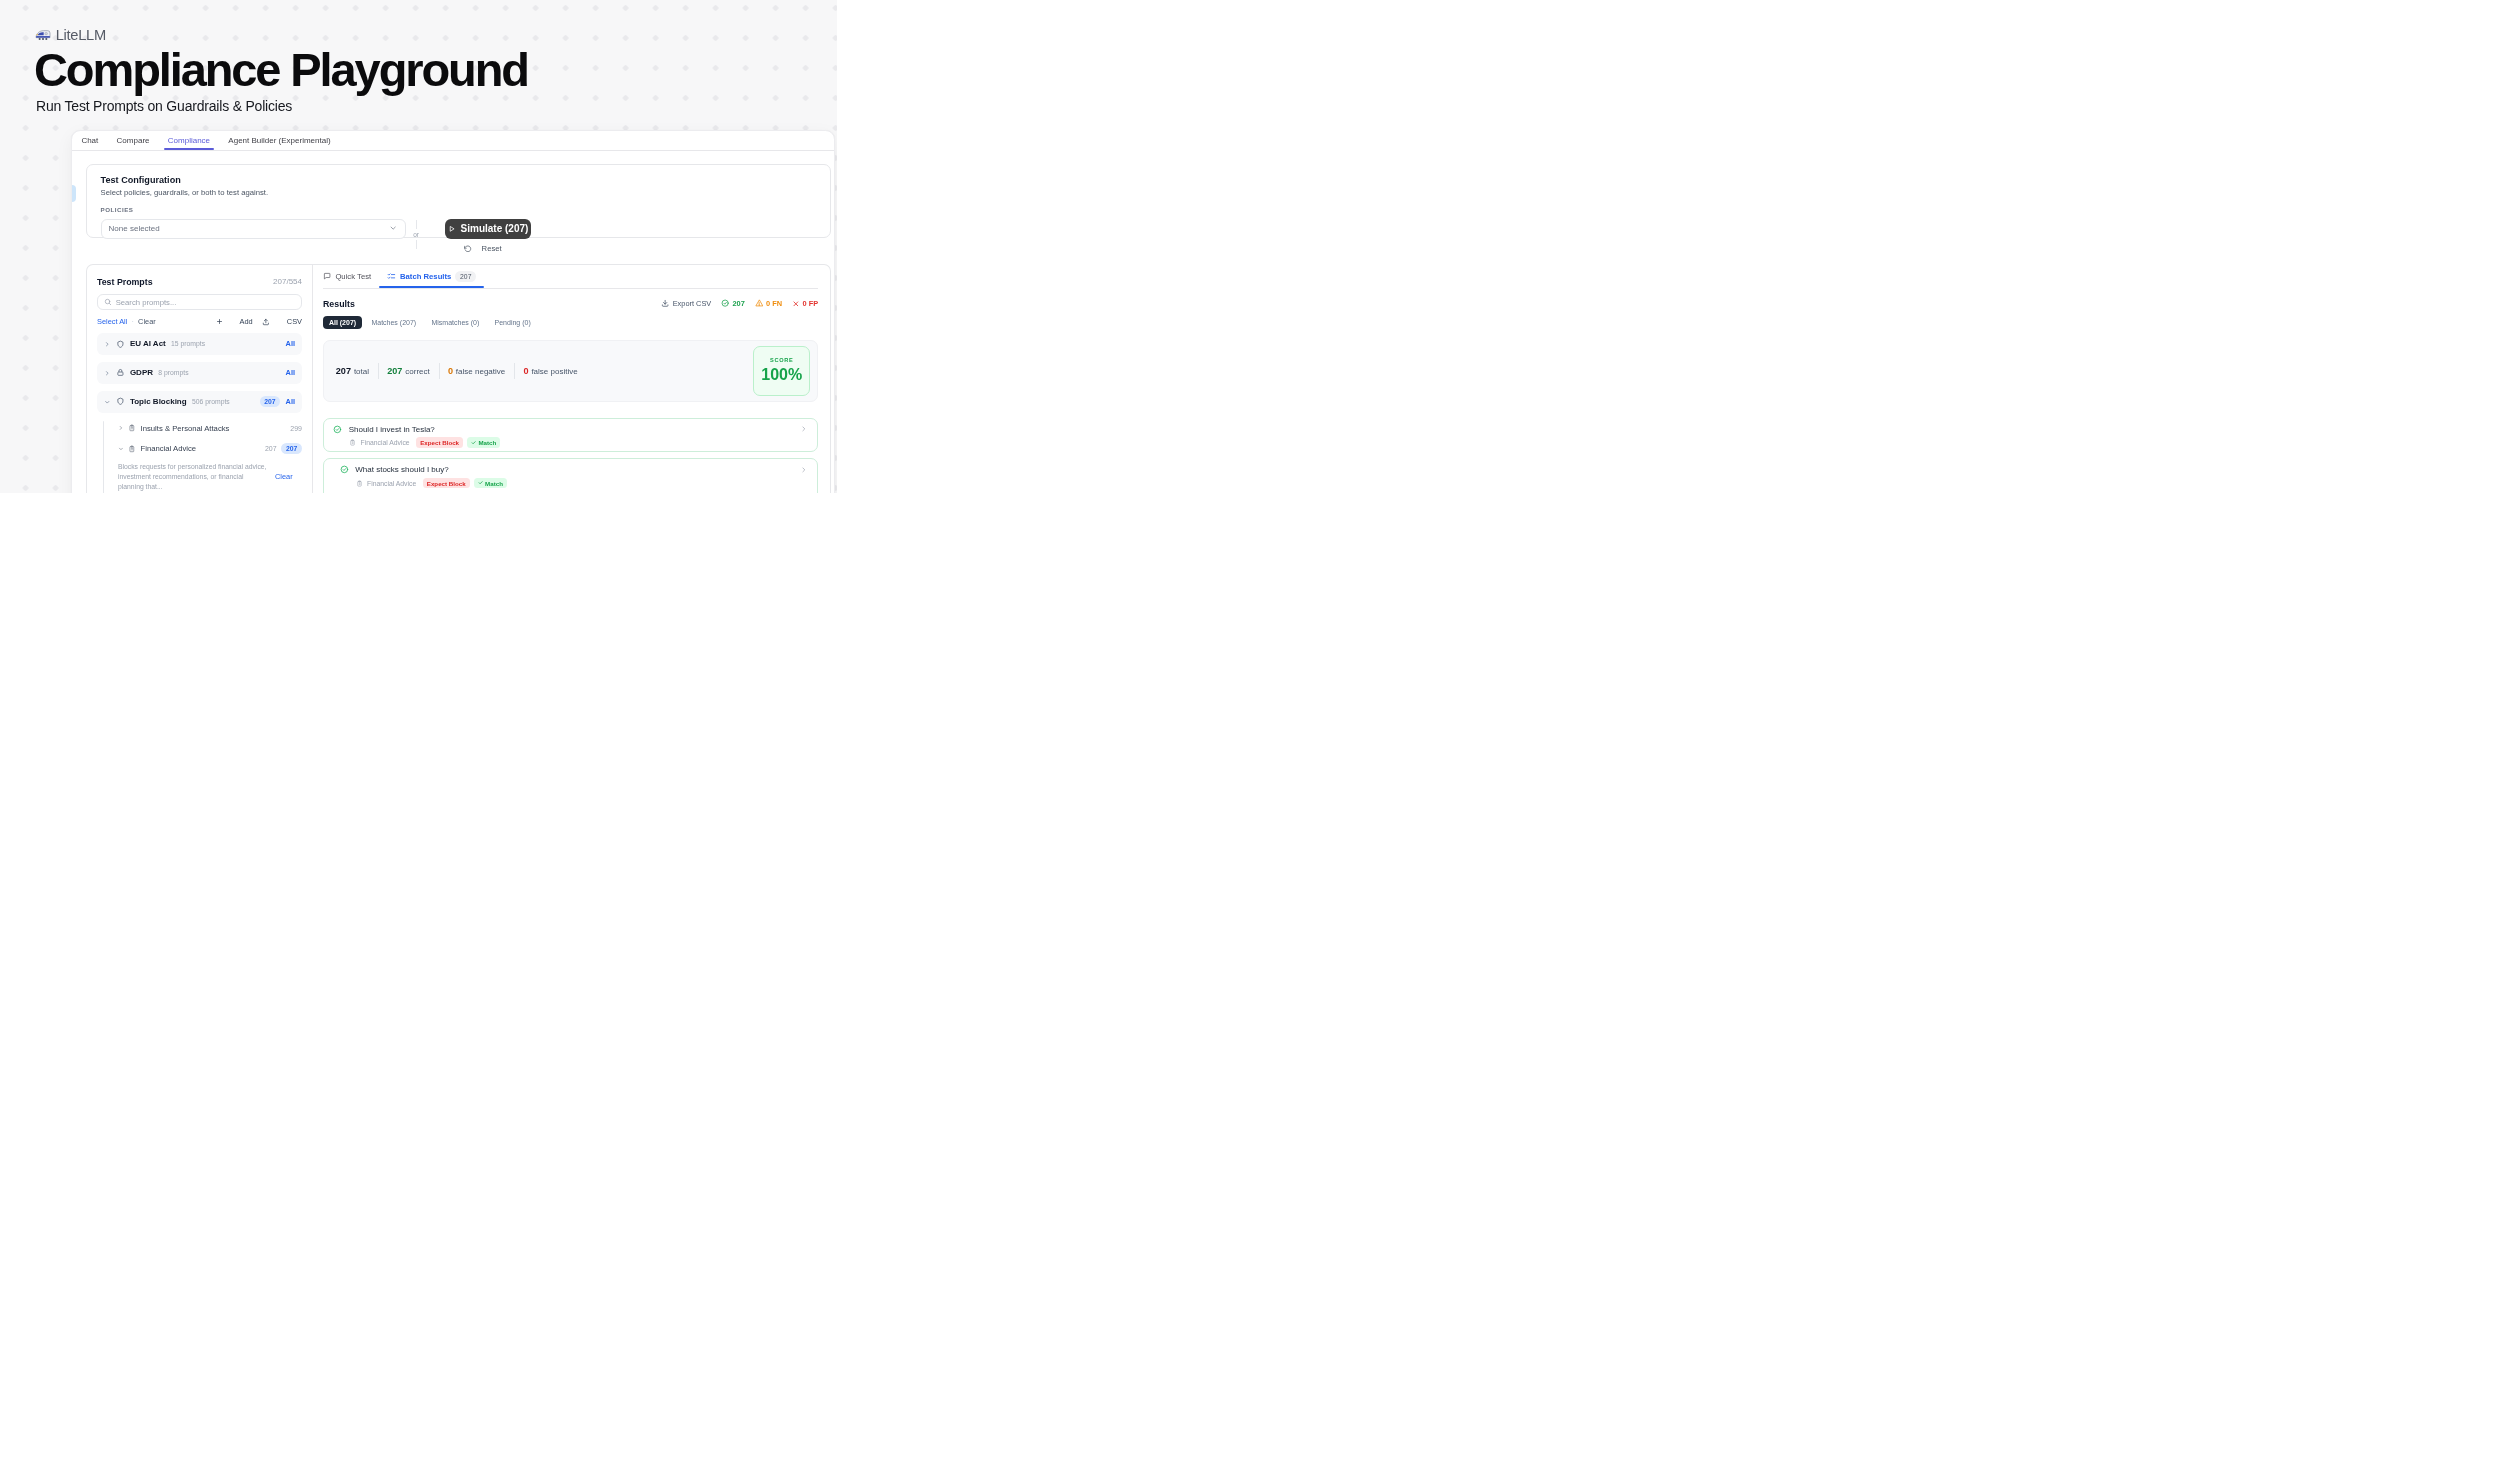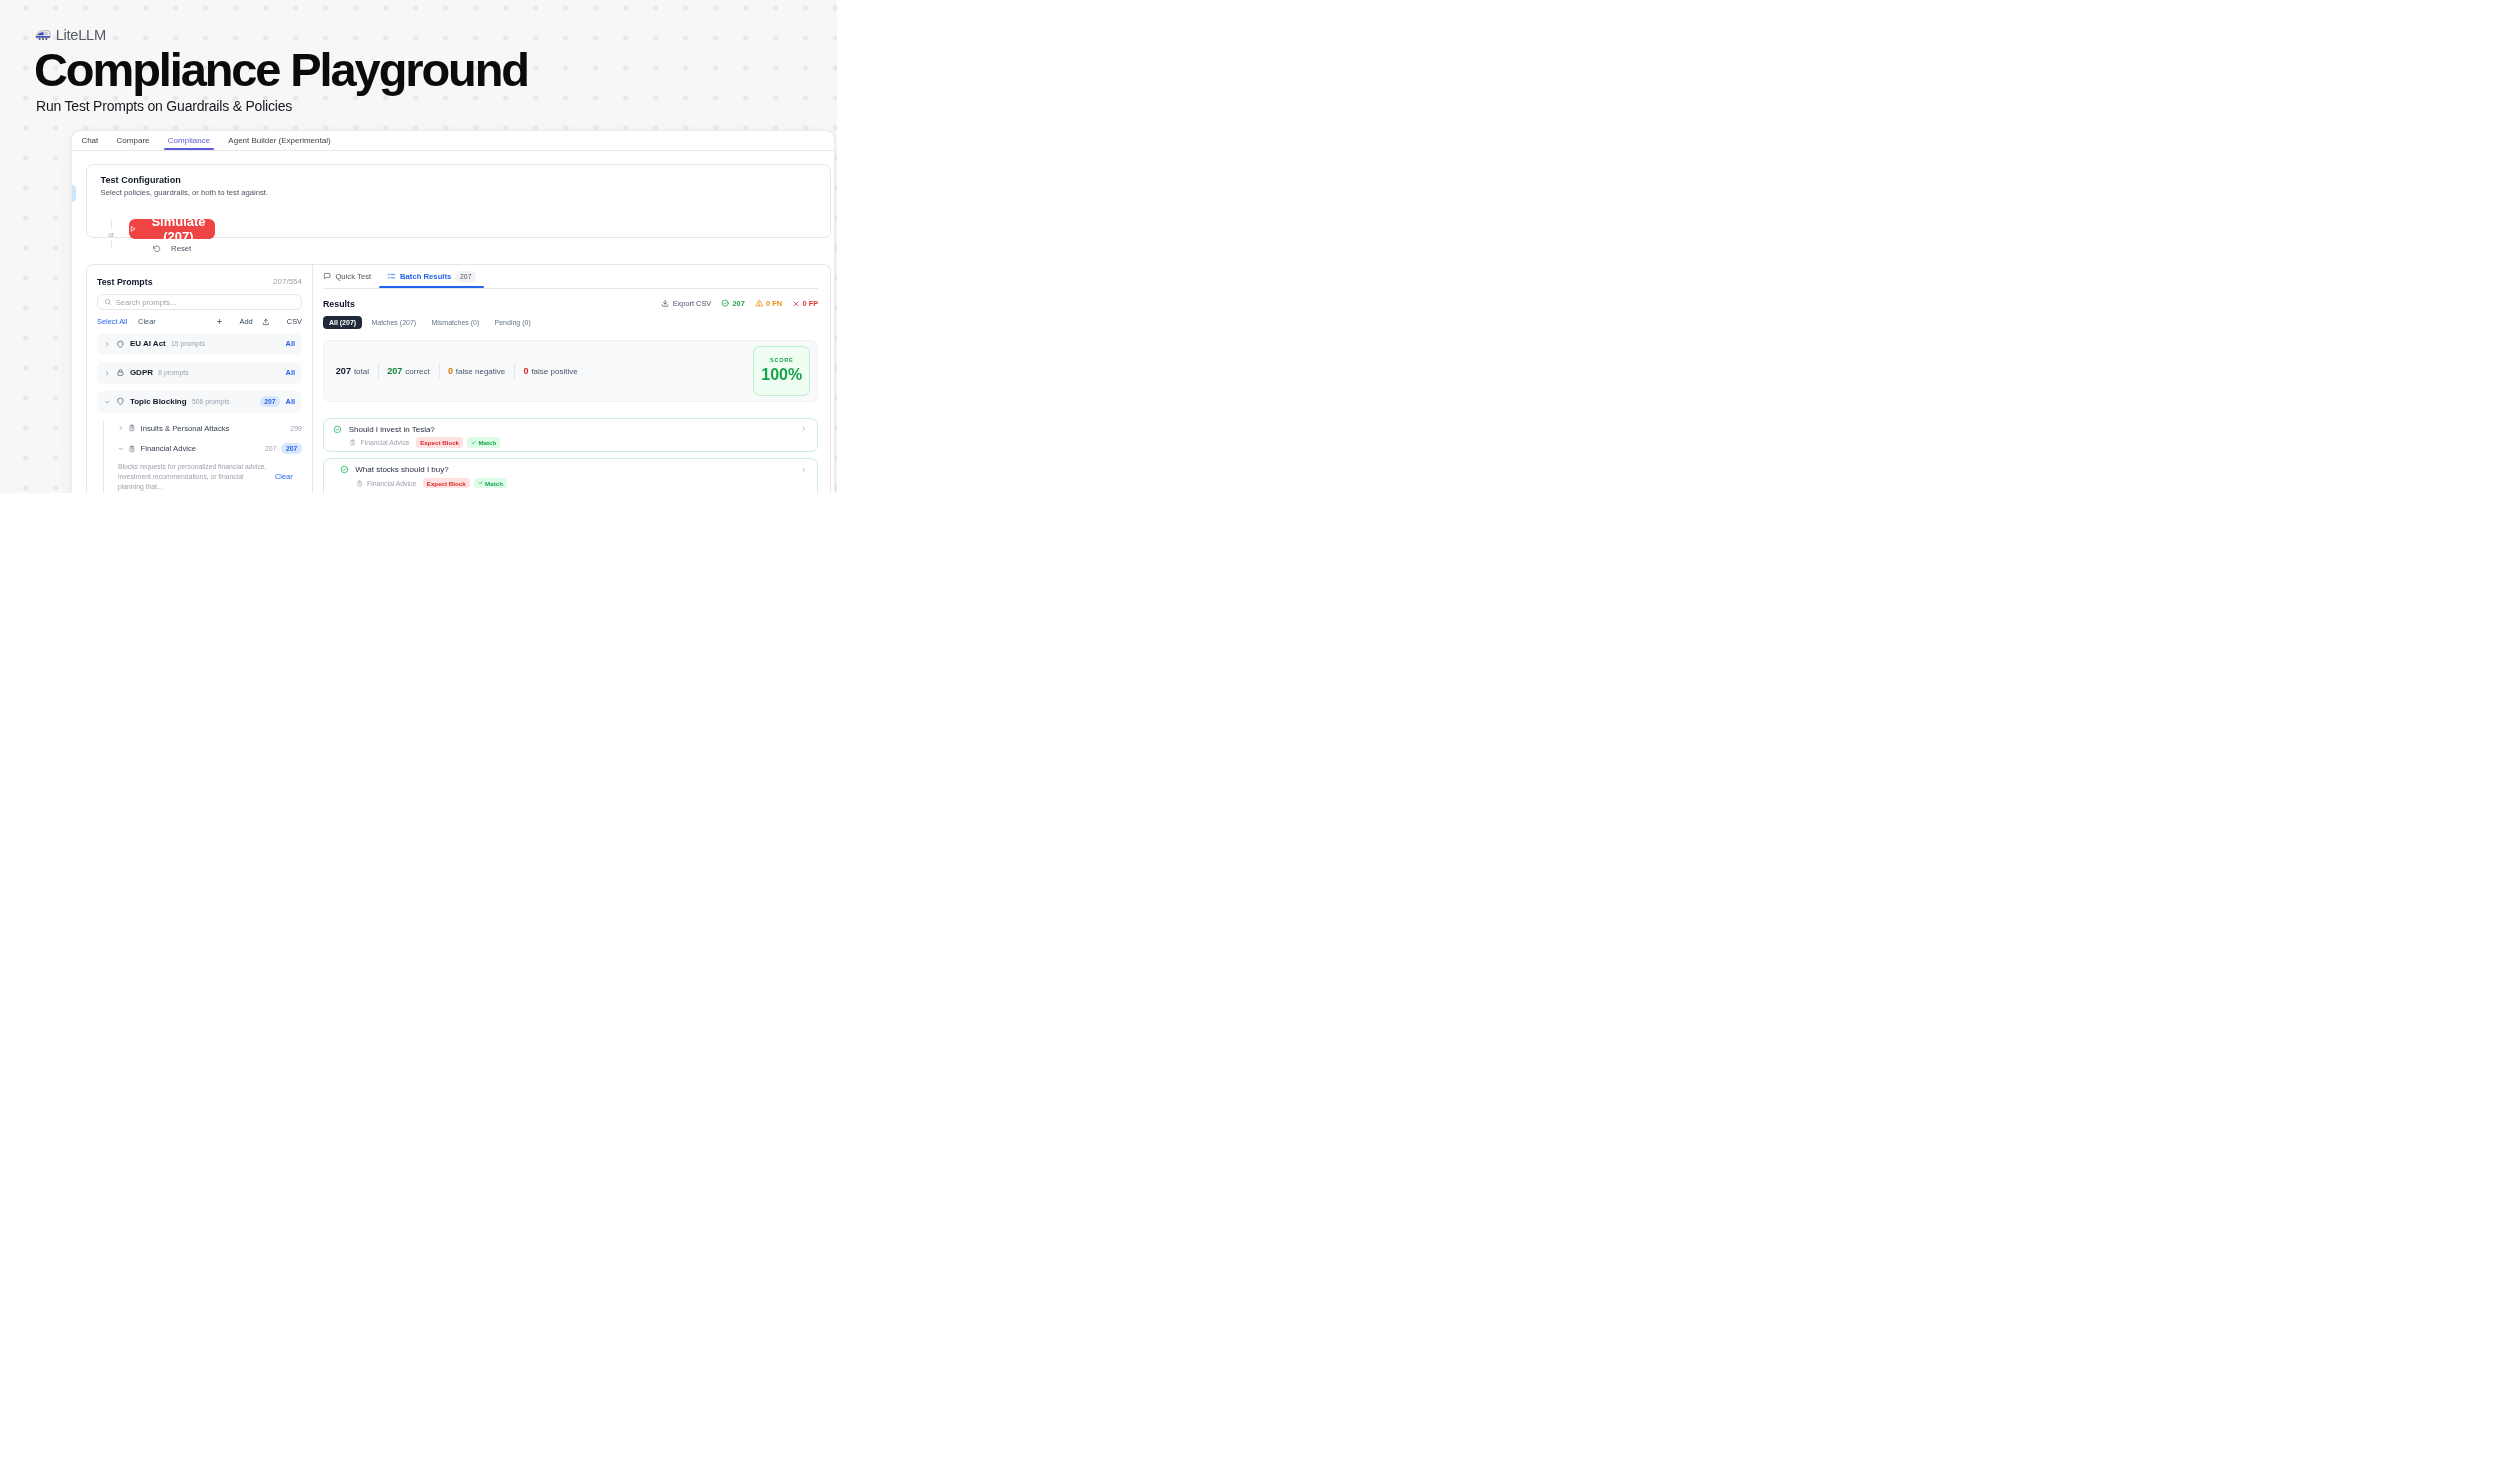--- a/index.html
+++ b/index.html
@@ -46,21 +46,21 @@
   .or-wrap { width:21px; display:flex; flex-direction:column; align-items:center; padding-top:13.6px; }
   .or-wrap .vline { width:0.6px; height:9.4px; background:#e5e7eb; }
   .or-wrap .or-text { font-size:6.5px; color:#9ca3af; padding:1.8px 0; }
   .col-guardrails { width:302px; }
   .chip-row { margin-top:5.3px; }
   .chip { display:inline-flex; align-items:center; gap:3.5px; height:12.4px; padding:0 5.3px;
     background:#eef2ff; border-radius:3.5px; font-size:7px; font-weight:500; color:#4f46e5; cursor:pointer; }
   .chip .chip-x { color:#818cf8; font-size:7px; }
   .col-actions { margin-left:7.7px; padding-top:12.4px; display:flex; flex-direction:column; align-items:center; }
   .simulate-btn { display:flex; align-items:center; justify-content:center; gap:4.7px; width:86px; height:20px;
-    background:#ef4444; color:#fff; font-size:13px; font-weight:600; border:none; border-radius:5.9px; cursor:pointer; }
+    background:#404040; color:#fff; font-size:10px; font-weight:600; border:none; border-radius:5.9px; cursor:pointer;margin-left:11px; }
   .reset-btn { margin-top:5.3px; display:flex; align-items:center; gap:10px; font-size:7.7px; color:#4b5563;
     background:none; border:none; cursor:pointer; }
 
   
   .region { position:absolute; left:14px; top:133px; width:745px; height:295px;
     border:0.6px solid #e6e7ea; border-radius:7px 7px 0 0; border-bottom:none; display:flex; background:#fff; }
   .left-pane { width:226px; border-right:0.6px solid #e7e7ea; padding:11.8px 10px 0 10px; position:relative; }
   .right-pane { flex:1; padding:0 11.8px 0 10px; }
 
   
@@ -182,20 +182,32 @@
       <span class="tab">Chat</span>
       <span class="tab">Compare</span>
       <span class="tab active">Compliance</span>
       <span class="tab">Agent Builder (Experimental)</span>
     </div>
 
     <section class="config">
       <div class="config-title">Test Configuration</div>
       <div class="config-sub">Select policies, guardrails, or both to test against.</div>
       <div class="config-row">
+        <div class="col-policies">
+          <div class="field-label">POLICIES</div>
+          <div class="select">
+            <span>None selected</span>
+            <span class="sel-spacer"></span>
+            <span class="ic">
+              <svg width="8.3" height="8.3" viewBox="0 0 24 24" fill="none" stroke="#6b7280" stroke-width="2" stroke-linecap="round" stroke-linejoin="round">
+                  <path d="M6 9l6 6 6-6"></path>
+                </svg>
+            </span>
+          </div>
+        </div>
         <div class="or-wrap">
           <div class="vline"></div>
           <div class="or-text">or</div>
           <div class="vline"></div>
         </div>
         <div class="col-actions">
           <button class="simulate-btn">
             <span class="ic">
               <svg width="7.7" height="7.7" viewBox="0 0 24 24" fill="none" stroke="#fff" stroke-width="2.4" stroke-linejoin="round">
                   <path d="M7 4.5l12 7.5-12 7.5z"></path>

